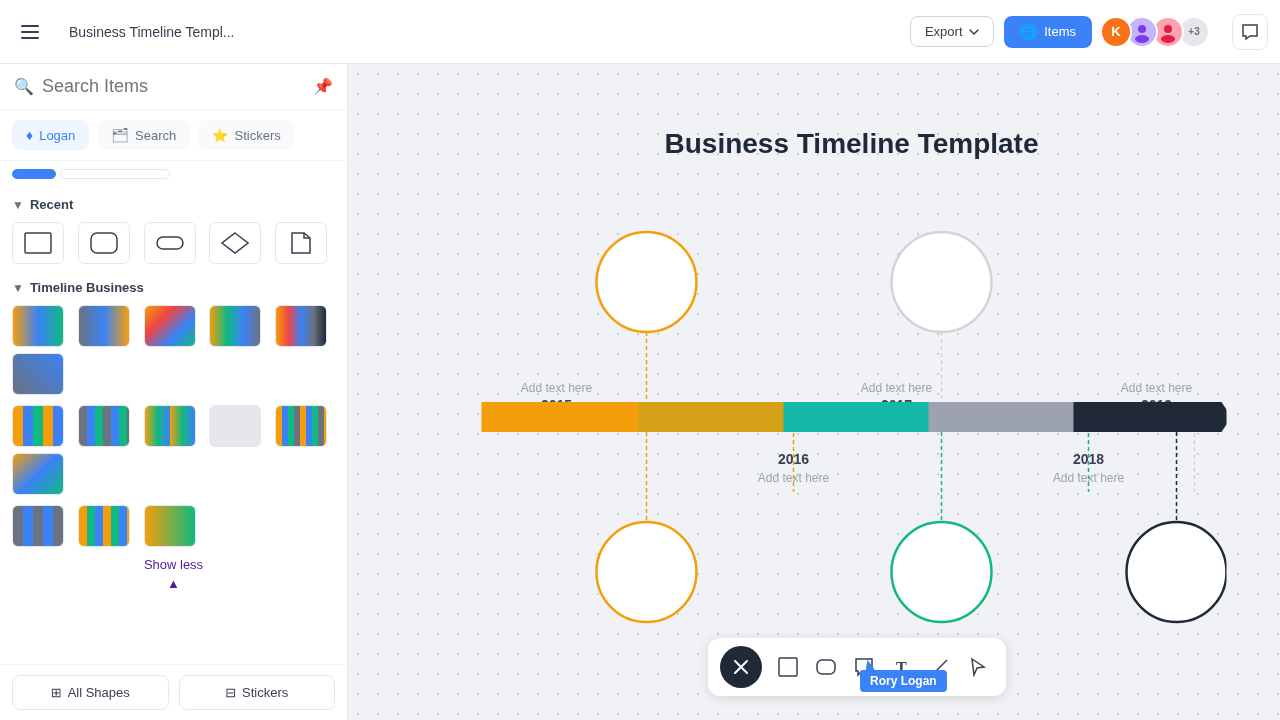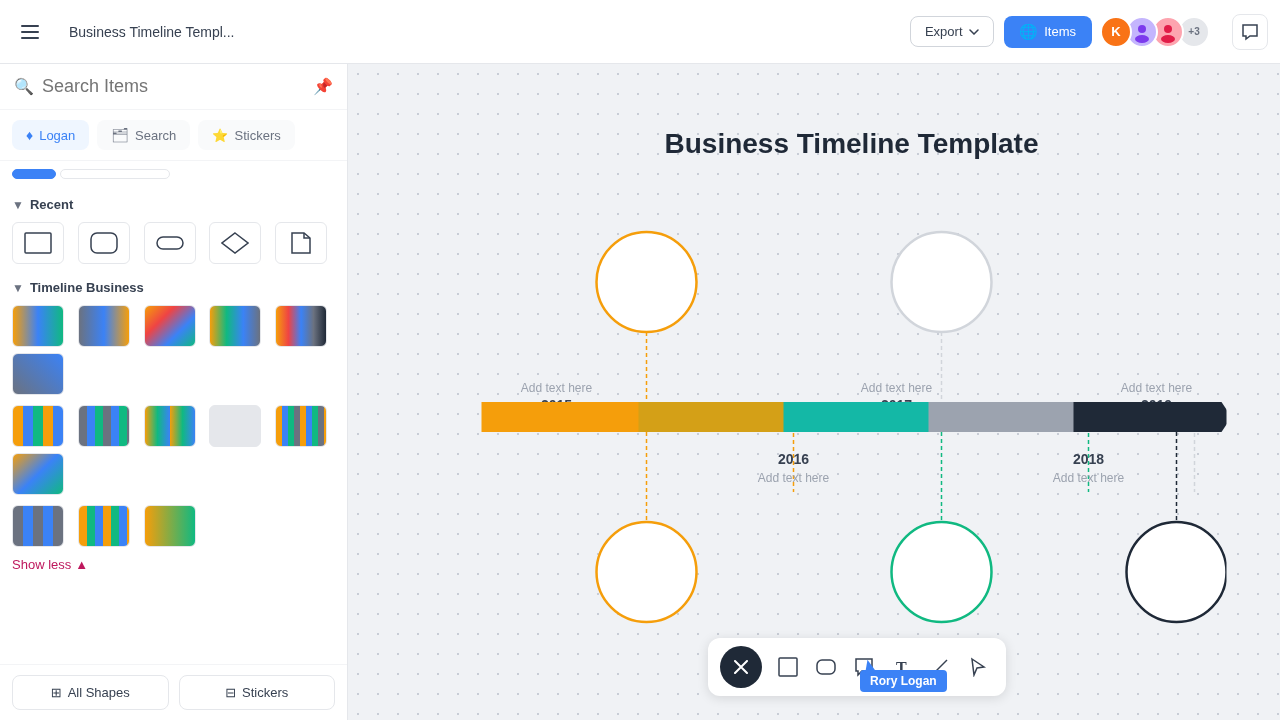--- a/index.html
+++ b/index.html
@@ -40,21 +40,21 @@
     .section-header { display: flex; align-items: center; gap: 6px; margin-bottom: 10px; cursor: pointer; }
     .section-title { font-size: 13px; font-weight: 600; color: #374151; }
 
     .shapes-grid { display: grid; grid-template-columns: repeat(5, 1fr); gap: 6px; margin-bottom: 16px; }
     .shape-item { width: 52px; height: 42px; display: flex; align-items: center; justify-content: center; cursor: pointer; border-radius: 6px; border: 1px solid #e5e7eb; background: white; }
     .shape-svg { width: 28px; height: 24px; }
 
     .timeline-grid { display: grid; grid-template-columns: repeat(5, 1fr); gap: 6px; margin-bottom: 10px; }
     .timeline-thumb { width: 52px; height: 42px; border-radius: 6px; border: 1px solid #e5e7eb; overflow: hidden; cursor: pointer; display: flex; align-items: center; justify-content: center; font-size: 8px; color: #9ca3af; background: #f9fafb; }
 
-    .show-less { color: #be185d; font-size: 13px; cursor: pointer; display: flex; align-items: center; gap: 4px; margin: 4px 0 14px; }
+    .show-less { color: #4c1d95; font-size: 13px; cursor: pointer; display: flex; align-items: center; gap: 4px; margin: 4px 0 14px; flex-direction: column; }
 
     .bottom-btns { padding: 10px 12px; border-top: 1px solid #f3f4f6; display: flex; gap: 10px; }
     .bottom-btn { flex: 1; padding: 9px; border-radius: 8px; border: 1px solid #e5e7eb; font-size: 13px; cursor: pointer; display: flex; align-items: center; justify-content: center; gap: 6px; background: white; color: #374151; font-weight: 500; }
 
     
     .canvas-area { flex: 1; background: #f0f2f5; position: relative; overflow: hidden; background-image: radial-gradient(circle, #c8cdd6 1px, transparent 1px); background-size: 20px 20px; }
 
     
     .user-cursor { position: absolute; z-index: 100; pointer-events: none; }
 

